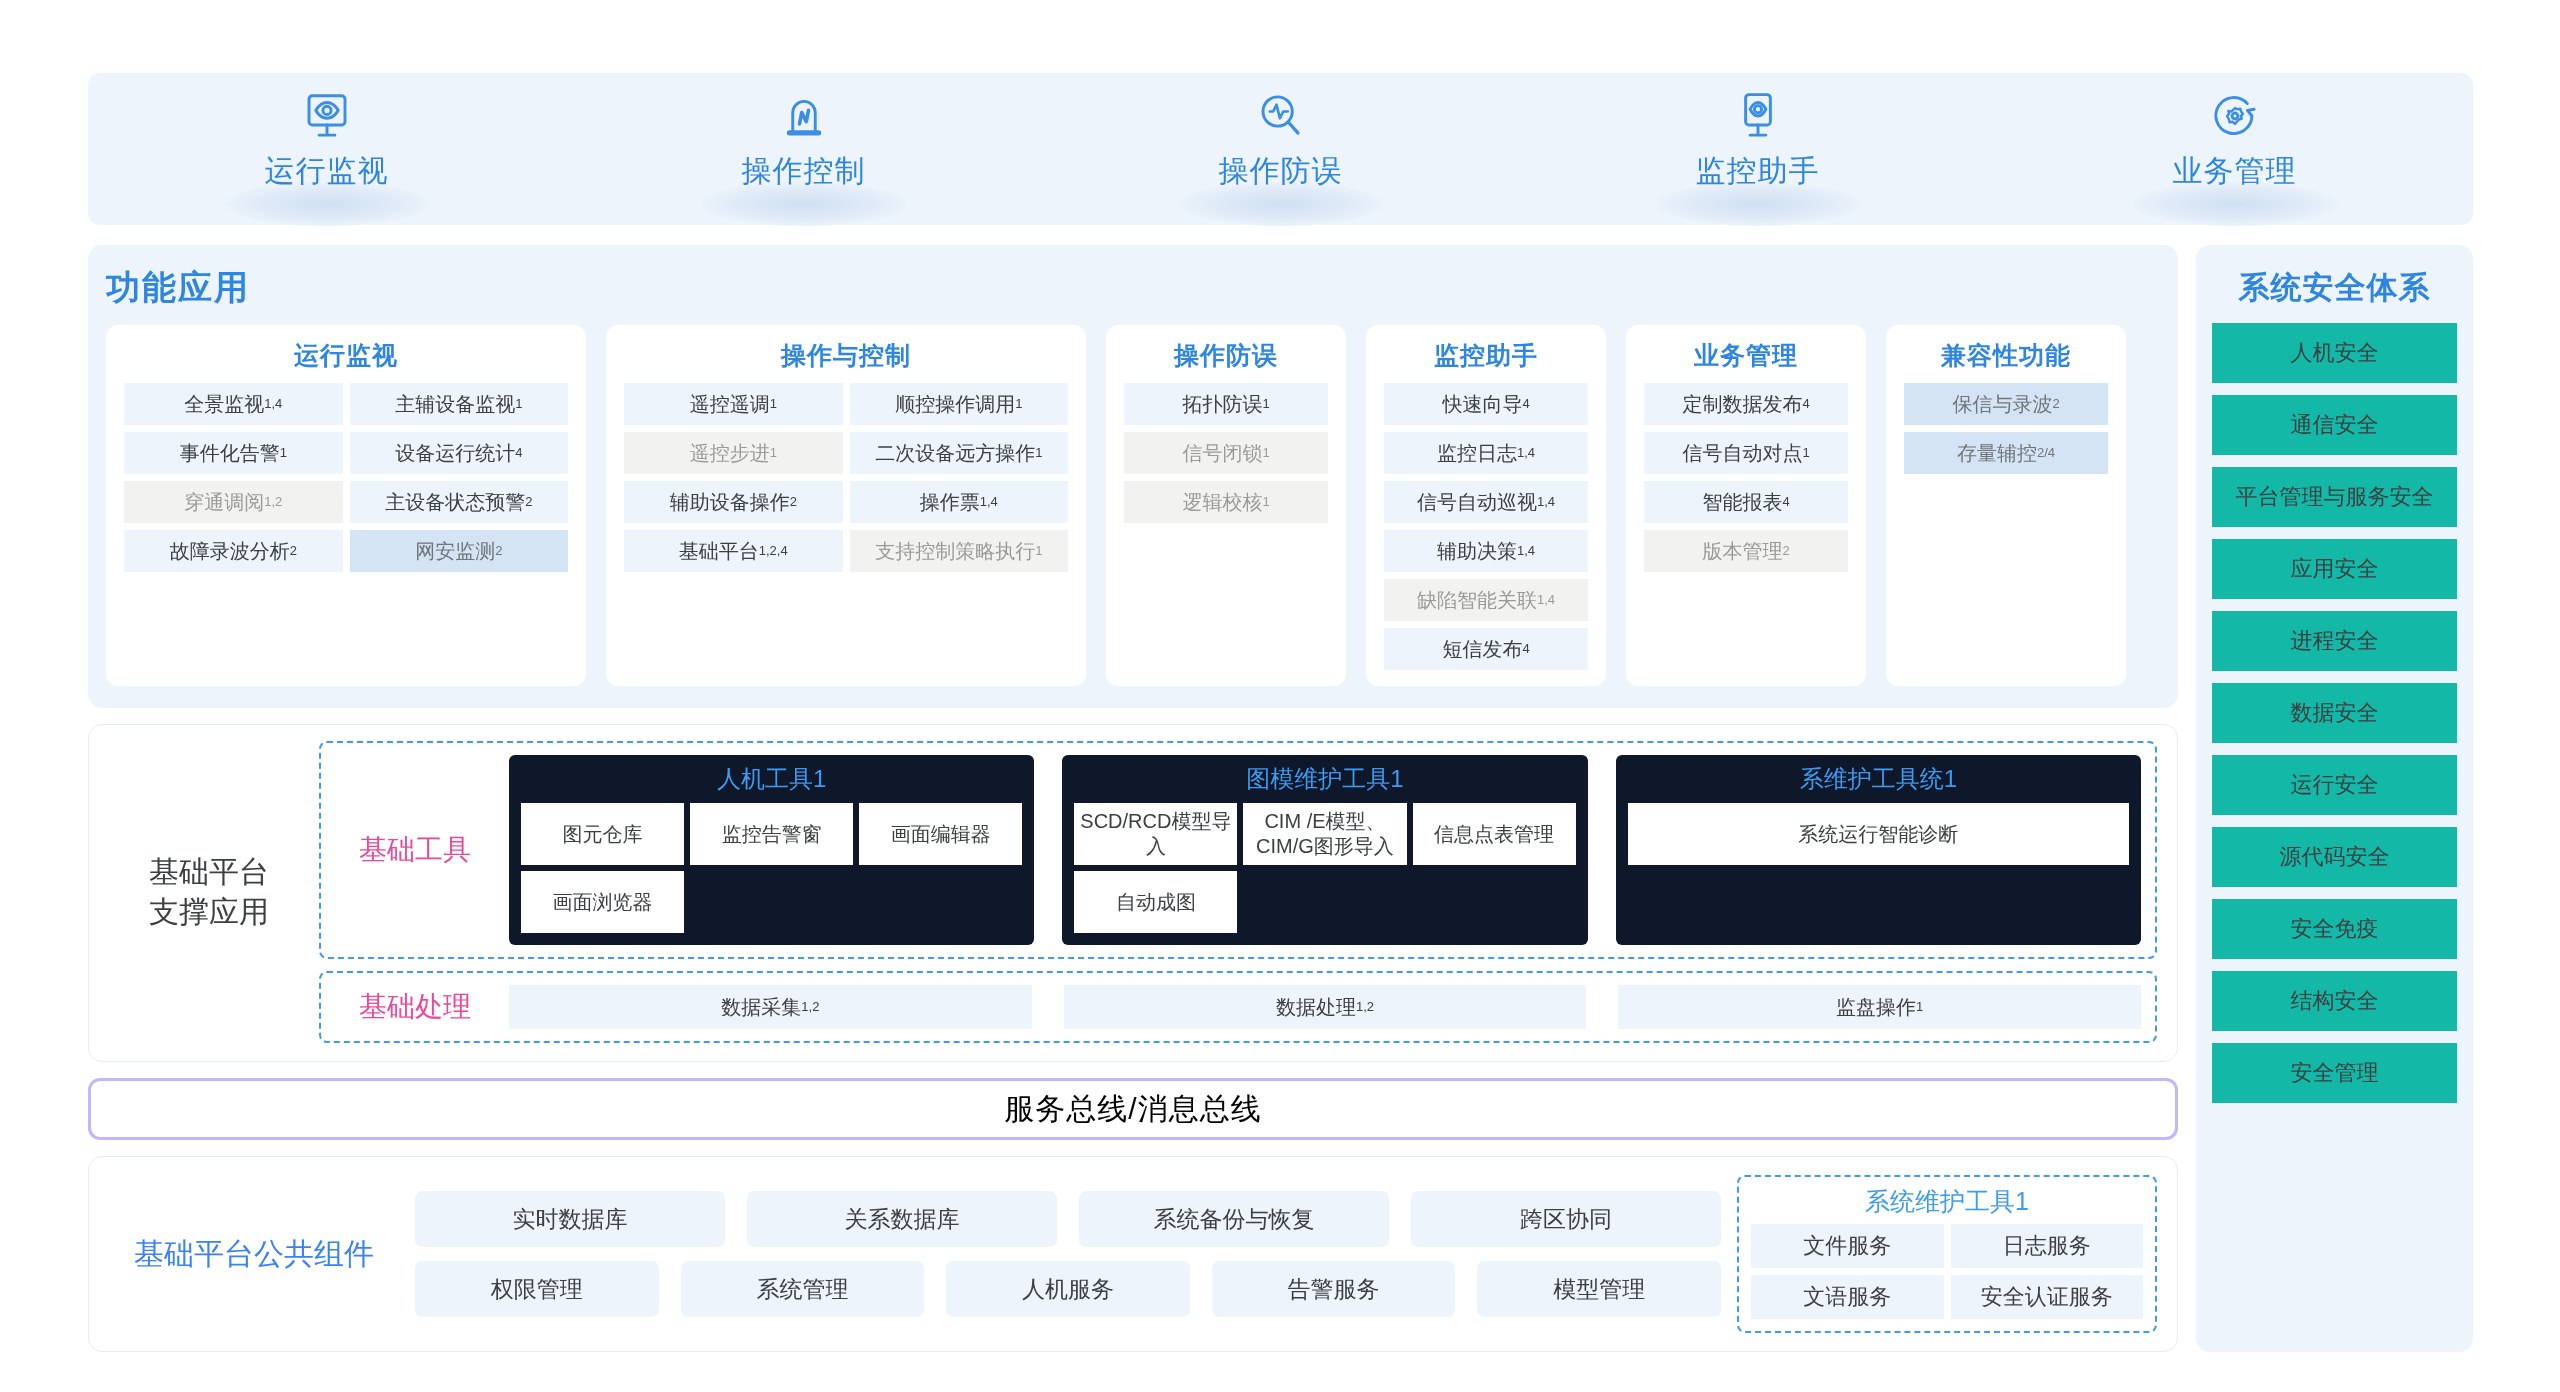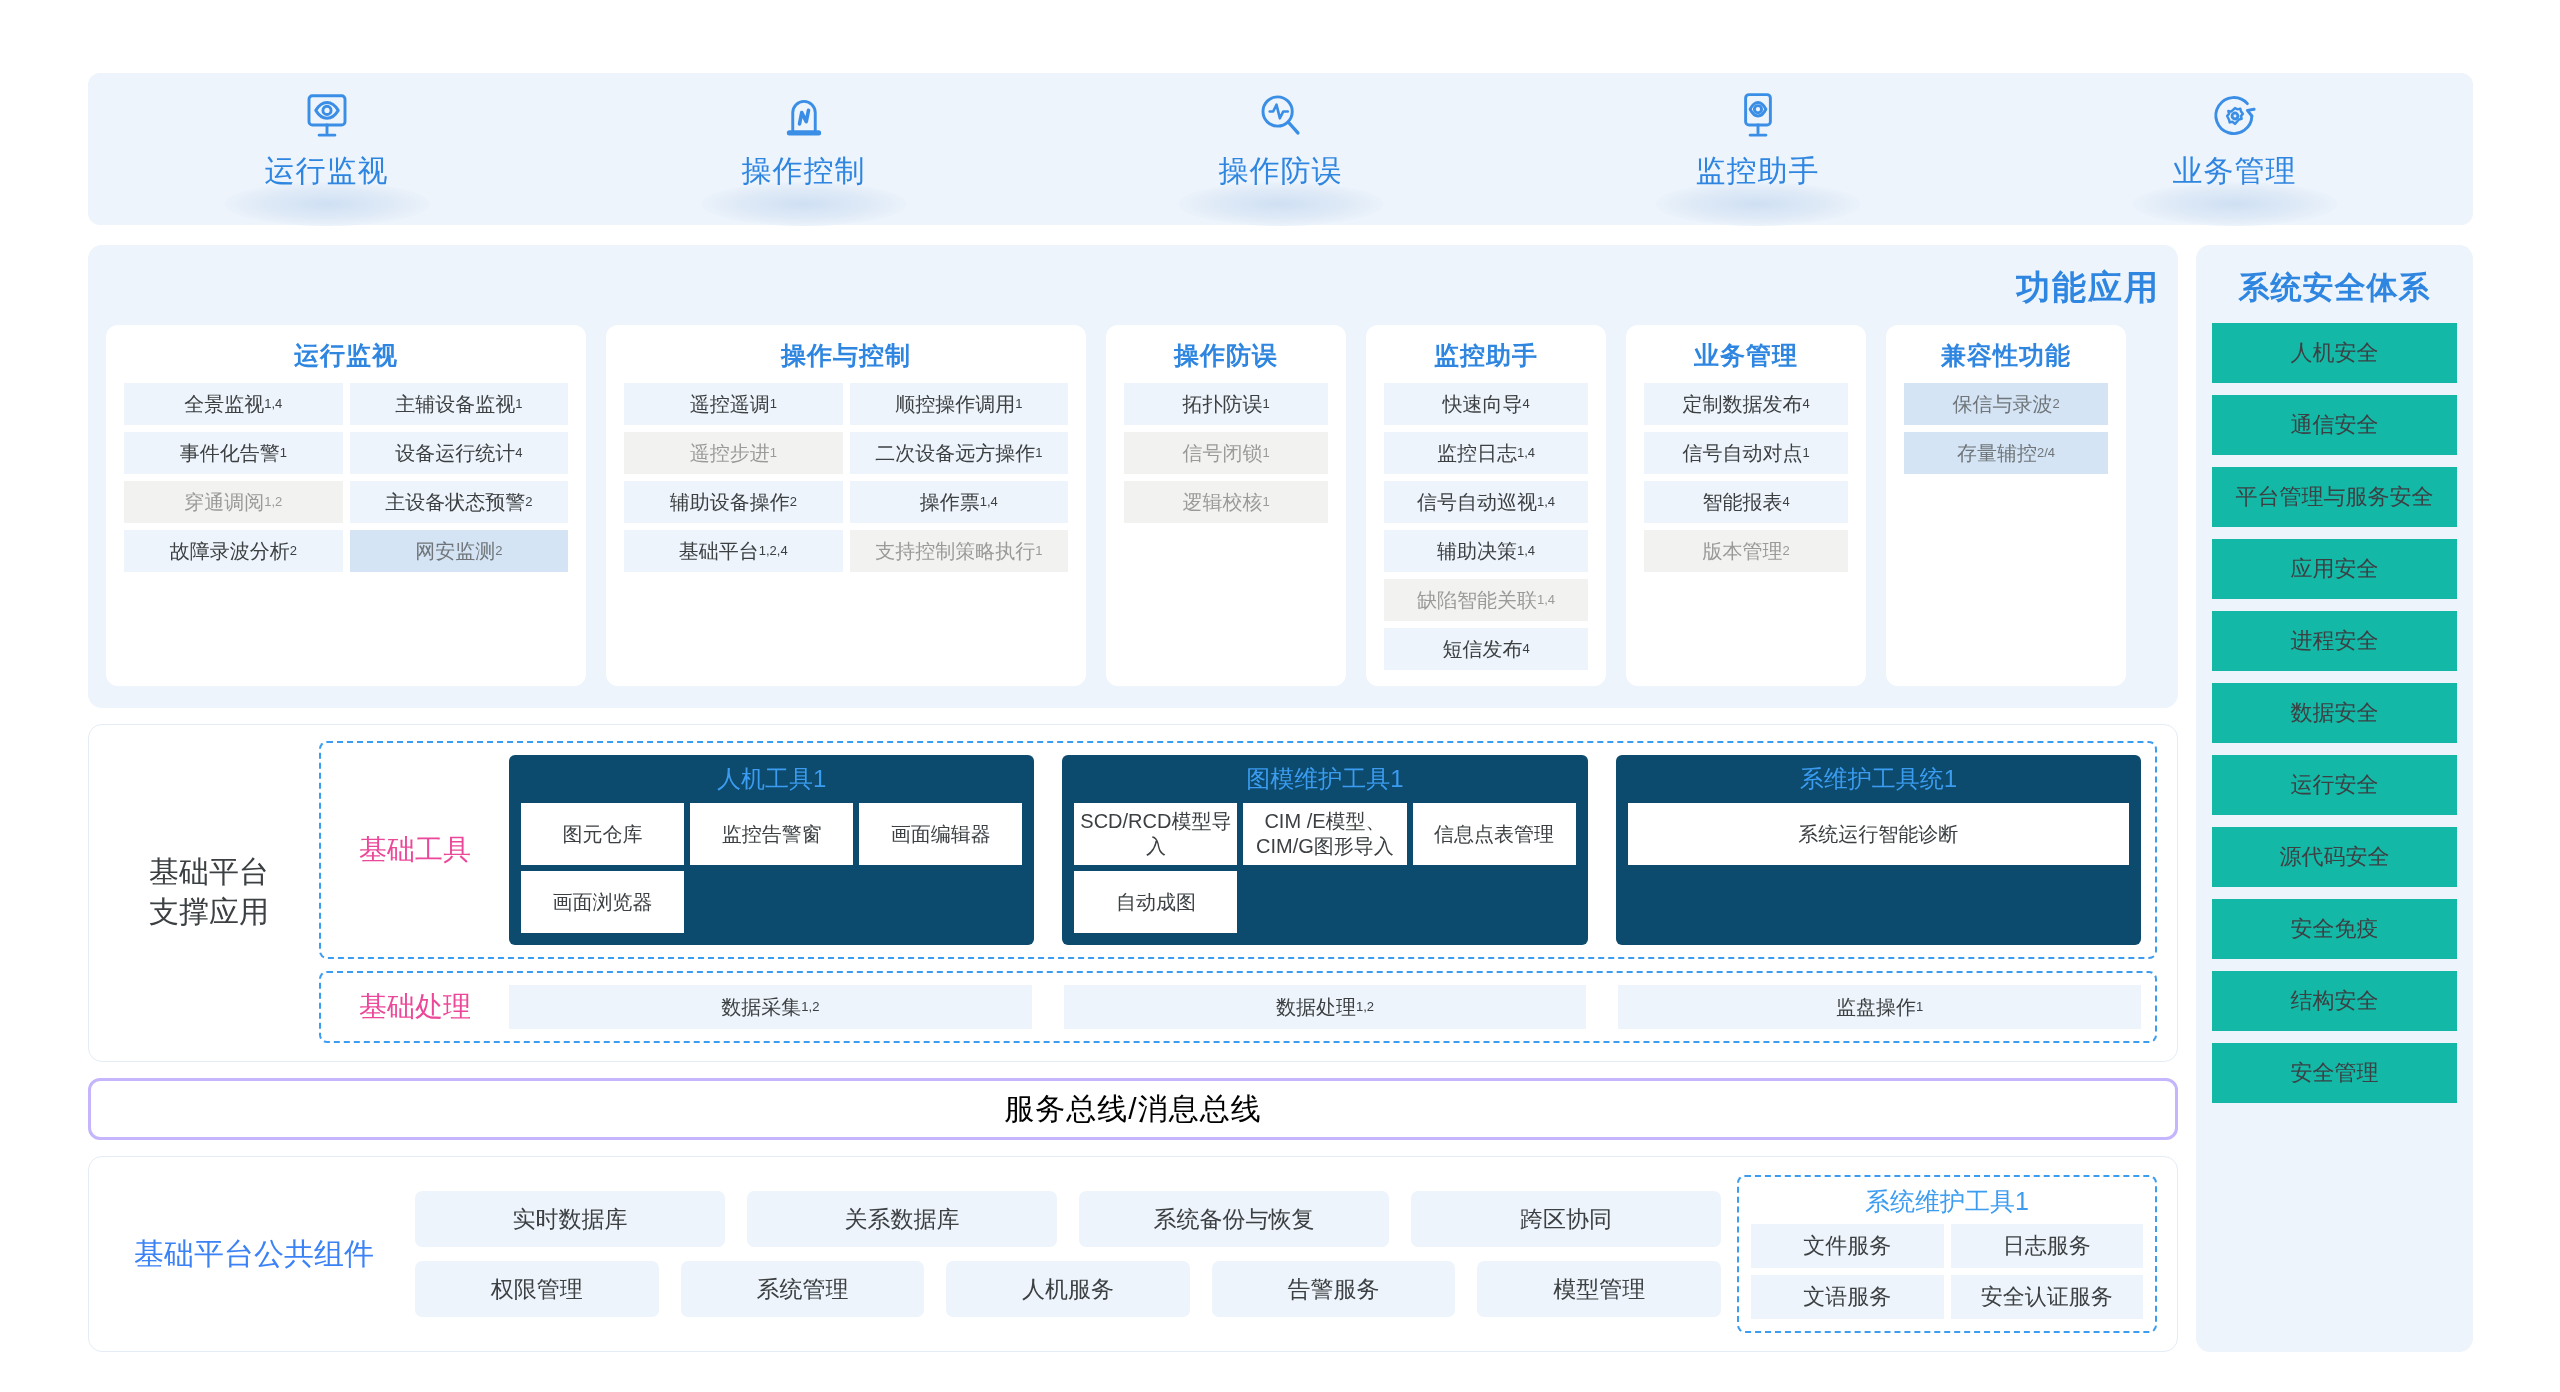--- a/index.html
+++ b/index.html
@@ -65,21 +65,21 @@
   }
   .left-col { width: 2090px; display: flex; flex-direction: column; gap: 16px; }
 
   
   .func-panel {
     background: #eef4fb;
     border-radius: 14px;
     padding: 14px 18px 22px 18px;
   }
   .func-title {
-    text-align: right;
+    text-align: left;
     font-size: 34px;
     color: #2f86e0;
     font-weight: bold;
     letter-spacing: 2px;
     padding: 6px 0 14px 0;
   }
   .func-cards {
     display: flex;
     gap: 20px;
     align-items: stretch;
@@ -149,21 +149,21 @@
   }
   .dash-label {
     flex: 0 0 160px;
     font-size: 28px;
     color: #ec4899;
     text-align: center;
   }
   .tools-row { flex: 1; display: flex; gap: 28px; }
   .tool-group {
     flex: 1;
-    background: #0c4a6e;
+    background: #0f172a;
     border-radius: 6px;
     padding: 8px 12px 12px 12px;
   }
   .tool-group-title {
     text-align: center;
     color: #3b9cf0;
     font-size: 24px;
     margin-bottom: 8px;
   }
   .tool-grid { display: grid; grid-template-columns: 1fr 1fr 1fr; gap: 6px; }

